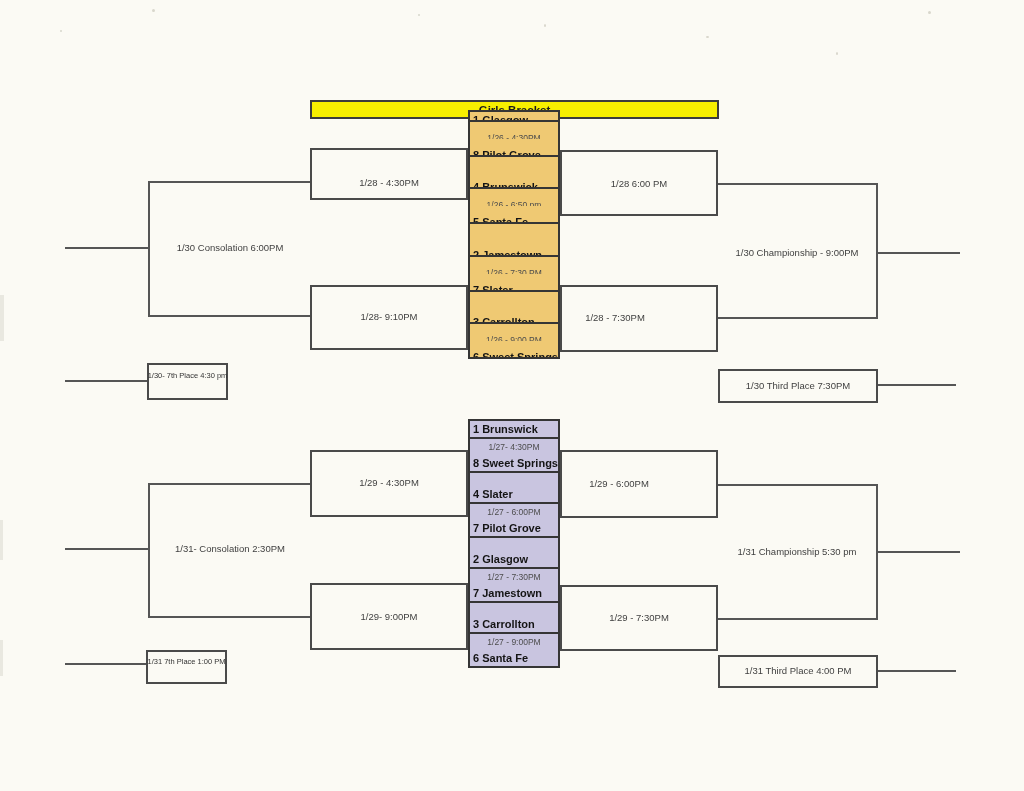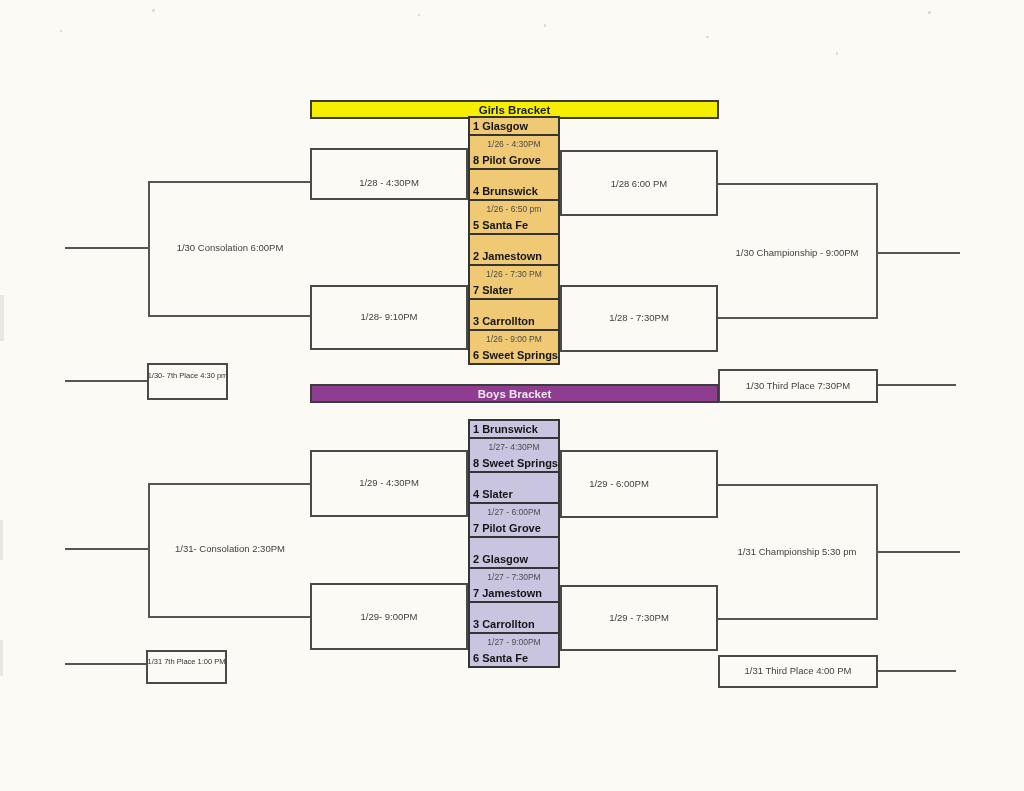--- a/index.html
+++ b/index.html
@@ -19,21 +19,21 @@
     position:absolute;left:310px;width:409px;height:19px;box-sizing:border-box;
     border:2px solid #3c3c3c;display:flex;align-items:center;justify-content:center;
     font-size:11.5px;font-weight:bold;
   }
   .girls-bar{top:100px;background:var(--girls-header-bg,#f7ef00);color:#1c1c1c;justify-content:center;}
   .boys-bar{top:384px;background:var(--boys-header-bg,#8e3d90);color:#f1e9f1;}
   .col{
     position:absolute;left:468px;width:92px;height:249px;box-sizing:border-box;
     border:2px solid #353535;display:flex;flex-direction:column;
   }
-  .girls-col{top:116px;background:var(--girls-column-bg,#efc973);}
+  .girls-col{top:110px;background:var(--girls-column-bg,#efc973);gap:8px;}
   .boys-col{top:419px;background:var(--boys-column-bg,#c9c5e0);}
   .cell{flex:1 1 0;box-sizing:border-box;overflow:hidden;white-space:nowrap;}
   .cell.team{
     font-size:11px;font-weight:bold;color:#141414;
     padding:2px 0 0 3px;border-bottom:2px solid #353535;
   }
   .cell.team.last{border-bottom:none;}
   .cell.time{font-size:8.5px;color:#4c4c4c;text-align:center;padding-top:3px;}
   .bbox{position:absolute;box-sizing:border-box;border:2px solid #4a4a4a;background:transparent;}
   .hline{position:absolute;height:2px;background:#555;}
@@ -91,33 +91,30 @@
   <div class="vline" style="left:148px;top:181px;height:136px"></div>
   <div class="hline" style="left:65px;top:247px;width:83px"></div>
   <div class="lbl" style="left:149px;top:242px;width:162px">1/30 Consolation 6:00PM</div>
   <div class="bbox" style="left:147px;top:363px;width:81px;height:37px"></div>
   <div class="lbl-sm" style="left:147px;top:371px;width:81px">1/30- 7th Place 4:30 pm</div>
   <div class="hline" style="left:65px;top:380px;width:82px"></div>
 
   <div class="bbox" style="left:560px;top:150px;width:158px;height:66px"></div>
   <div class="lbl" style="left:560px;top:178px;width:158px">1/28 6:00 PM</div>
   <div class="bbox" style="left:560px;top:285px;width:158px;height:67px"></div>
-  <div class="lbl" style="left:560px;top:312px;width:158px">1/28 - 7:30PM</div>
+  <div class="lbl" style="left:536px;top:312px;width:158px">1/28 - 7:30PM</div>
   <div class="hline" style="left:718px;top:183px;width:160px"></div>
   <div class="hline" style="left:718px;top:317px;width:160px"></div>
   <div class="vline" style="left:876px;top:183px;height:136px"></div>
   <div class="hline" style="left:876px;top:252px;width:84px"></div>
   <div class="lbl" style="left:718px;top:247px;width:158px">1/30 Championship - 9:00PM</div>
   <div class="bbox" style="left:718px;top:369px;width:160px;height:34px"></div>
   <div class="lbl" style="left:718px;top:380px;width:160px">1/30 Third Place 7:30PM</div>
   <div class="hline" style="left:878px;top:384px;width:78px"></div>
 
-  <div class="bar boys-bar">
-    <span>Boys Bracket</span>
-  </div>
 
   <div class="col boys-col">
     <div class="cell team">1 Brunswick</div>
     <div class="cell time">1/27- 4:30PM</div>
     <div class="cell team">8 Sweet Springs</div>
     <div class="cell spacer"></div>
     <div class="cell team">4 Slater</div>
     <div class="cell time">1/27 - 6:00PM</div>
     <div class="cell team">7 Pilot Grove</div>
     <div class="cell spacer"></div>

